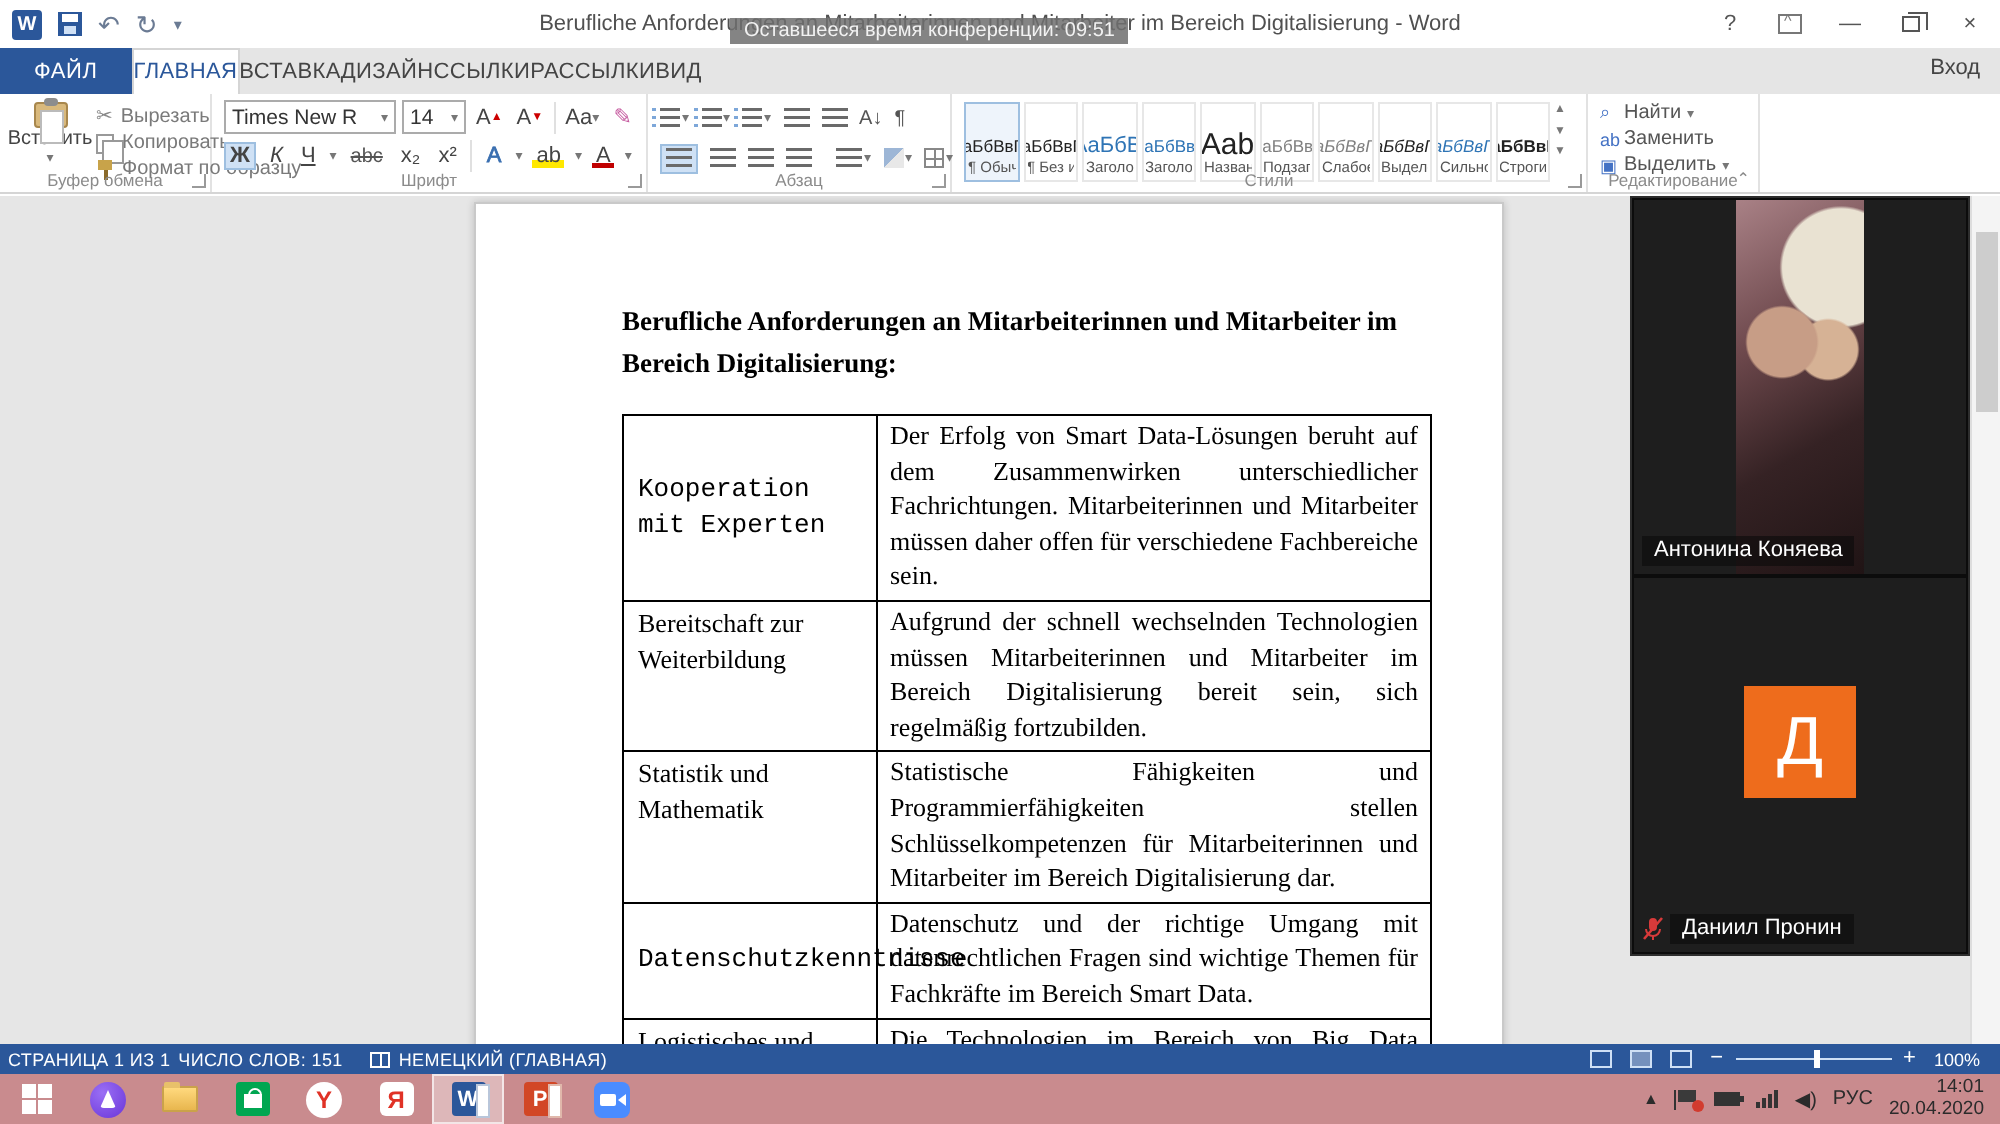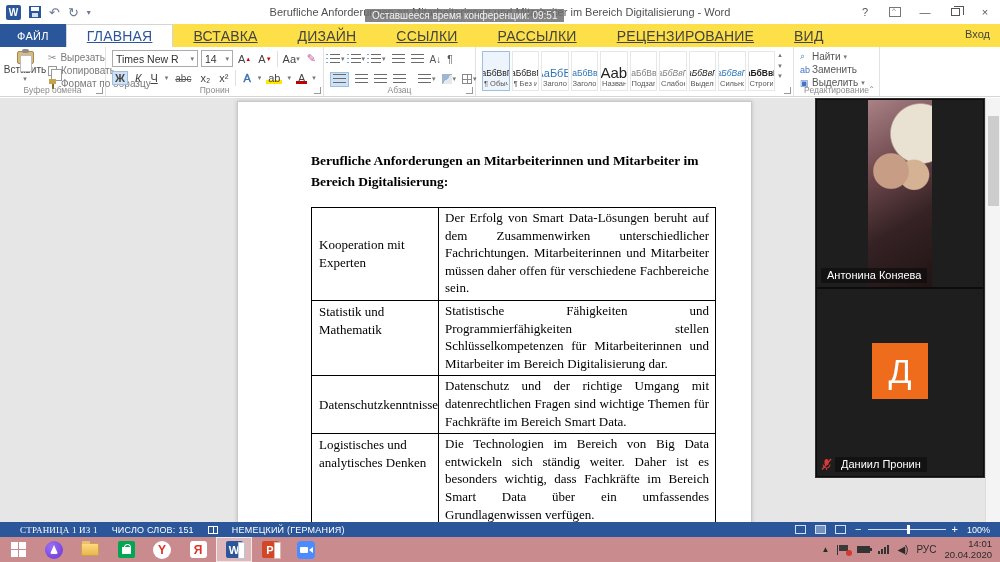--- a/index.html
+++ b/index.html
@@ -19,23 +19,23 @@
   .tb-title { position:absolute; left:0; right:0; text-align:center; font-size:11px; color:#505050; pointer-events:none; }
   .overlay-note { position:absolute; left:365px; top:9px; background:rgba(110,110,110,.85); color:#f2f2f2; font-size:10px; padding:1px 7px; z-index:30; white-space:nowrap; }
   .tb-controls { position:absolute; right:0; top:0; height:24px; display:flex; align-items:center; }
   .ctl { width:30px; height:22px; display:flex; align-items:center; justify-content:center; font-size:11px; color:#555; }
   .ctl-ribbonopts { width:12px; height:10px; border:1px solid #777; position:relative; }
   .ctl-ribbonopts::after { content:"^"; position:absolute; left:2px; top:-2px; font-size:8px; color:#777; }
   .ctl-restore { width:9px; height:8px; border:1px solid #555; position:relative; }
   .ctl-restore::before { content:""; position:absolute; left:2px; top:-3px; width:9px; height:8px; border:1px solid #555; border-bottom:none; border-left:none; }
 
   
-  .tabrow { position:absolute; left:0; top:24px; right:0; height:23px; background:#fde047; display:flex; align-items:stretch; }
+  .tabrow { position:absolute; left:0; top:24px; right:0; height:23px; background:#e5e5e5; display:flex; align-items:stretch; }
   .tab-file { background:#2b579a; color:#fff; font-size:11px; display:flex; align-items:center; padding:0 17px; letter-spacing:.3px; }
-  .tab { font-size:14px; color:#444; display:flex; align-items:center; padding:0 20px; letter-spacing:.2px;text-decoration:underline; }
+  .tab { font-size:11px; color:#444; display:flex; align-items:center; padding:0 0; letter-spacing:.2px; }
   .tab.active { color:#2b579a; background:#fff; border:1px solid #d5d5d5; border-bottom:none; }
   .signin { position:absolute; right:10px; top:4px; font-size:11px; color:#444; }
 
   
   .ribbon { position:absolute; left:0; top:47px; right:0; height:50px; background:#fff; border-bottom:1px solid #d5d5d5; display:flex; }
   .rgroup { position:relative; border-right:1px solid #e2e2e2; padding:3px 4px 13px 6px; }
   .rg-label { position:absolute; bottom:1px; left:0; right:0; text-align:center; font-size:8.5px; color:#8b8b8b; }
   .dlg { position:absolute; right:2px; bottom:2px; width:7px; height:7px; border-right:1px solid #9a9a9a; border-bottom:1px solid #9a9a9a; }
   .grp-clip { width:106px; display:flex; gap:4px; }
   .paste-big { display:flex; flex-direction:column; align-items:center; font-size:10px; color:#444; width:38px; }
@@ -92,21 +92,21 @@
 
   
   .docarea { position:absolute; left:0; top:98px; right:0; bottom:40px; background:#e6e6e6; overflow:hidden; }
   .vscroll { position:absolute; right:0; top:0; bottom:0; width:15px; background:#f4f4f4; border-left:1px solid #ddd; }
   .vscroll .thumb { position:absolute; top:18px; left:2px; width:11px; height:90px; background:#cdcdcd; }
   .page { position:absolute; left:237px; top:3px; width:515px; bottom:-10px; background:#fff; border:1px solid #c9c9c9; box-shadow:0 0 4px rgba(0,0,0,.18); padding:48px 38px 0 73px; overflow:hidden; font-family:"Liberation Serif","DejaVu Serif",serif; }
   .dheading { font-weight:bold; font-size:13.5px; line-height:21px; color:#000; }
   table.dtab { border-collapse:collapse; margin-top:15px; width:404px; table-layout:fixed; }
   .dtab td { border:1px solid #000; font-size:13px; line-height:17.6px; color:#000; }
   .dtab td.term { width:127px; padding:2px 6px 2px 7px; vertical-align:top; }
-  .dtab td.term.mid { vertical-align:middle; }
+  .dtab td.term.mid { vertical-align:middle;font-family:Liberation Mono, monospace; }
   .dtab td.desc { width:277px; padding:1px 6px 3px 6px; text-align:justify; vertical-align:top;margin-top:42px; }
 
   
   .meet { position:absolute; left:815px; top:0; width:170px; height:380px; background:#0c0c0c; border:1px solid #2e2e2e; padding:1px; display:flex; flex-direction:column; gap:2px; }
   .tile { flex:1; background:#1e1e1e; position:relative; overflow:hidden; }
   .tile .center-name { position:absolute; left:0; right:0; top:42%; transform:translateY(-50%); text-align:center; color:#fff; font-size:13px; letter-spacing:.5px; }
   .namebar { position:absolute; left:4px; bottom:4px; display:flex; align-items:center; gap:3px; }
   .namebar .nm { background:rgba(10,10,10,.6); color:#fff; font-size:11px; padding:1px 6px 2px; }
   .micoff { width:11px; height:13px; }
   .photo { position:absolute; top:0; bottom:0; left:50%; transform:translateX(-50%); }
@@ -115,22 +115,22 @@
       radial-gradient(circle at 72% 40%, #d6b295 0 12%, transparent 13%),
       radial-gradient(circle at 82% 18%, #e9e2d2 0 18%, transparent 19%),
       linear-gradient(150deg,#a98186 0%, #6d484c 35%, #352224 65%, #201415 100%); }
   .ph-dary { width:62px; background:
       radial-gradient(ellipse 11px 15px at 50% 38%, #c59c7e 0 60%, #b3906f 61% 75%, transparent 76%),
       linear-gradient(to bottom,#a4bcb8 0%, #96aeaa 44%, #77754e 46%, #55533а 60%, #403e29 100%); }
   .avatar-sq { position:absolute; left:50%; top:44%; transform:translate(-50%,-50%); width:56px; height:56px; background:#ee6c1c; color:#fff; font-size:34px; display:flex; align-items:center; justify-content:center; }
 
   
   .statusbar { position:absolute; left:0; bottom:25px; right:0; height:15px; background:#2b579a; color:#fff; display:flex; align-items:center; font-size:9px; }
-  .sb-item { margin-left:14px; letter-spacing:.2px; }
-  .sb-item:first-child { margin-left:20px;font-family:Liberation Serif, serif; }
+  .sb-item { margin-left:4px; letter-spacing:.2px; }
+  .sb-item:first-child { margin-left:4px; }
   .bookic { width:10px; height:8px; border:1px solid #fff; margin-left:14px; position:relative; }
   .bookic::before { content:""; position:absolute; left:4px; top:0; width:1px; height:6px; background:#fff; }
   .sb-right { margin-left:auto; display:flex; align-items:center; gap:9px; padding-right:10px; }
   .view-ic { width:11px; height:9px; border:1px solid #cfe0f5; }
   .view-ic.sel { background:rgba(255,255,255,.35); }
   .zoomslider { display:flex; align-items:center; gap:6px; }
   .ztrack { width:78px; height:1px; background:#cfe0f5; position:relative; }
   .zthumb { position:absolute; left:50%; top:-4px; width:3px; height:9px; background:#fff; }
   .zsign { font-size:11px; line-height:1; }
   .zpct { font-size:9px;text-align:center; }
@@ -198,21 +198,20 @@
   </div>
   <div class="overlay-note">Оставшееся время конференции: 09:51</div>
 
   <div class="tabrow">
     <div class="tab-file">ФАЙЛ</div>
     <div class="tab active">ГЛАВНАЯ</div>
     <div class="tab">ВСТАВКА</div>
     <div class="tab">ДИЗАЙН</div>
     <div class="tab">ССЫЛКИ</div>
     <div class="tab">РАССЫЛКИ</div>
-    <div class="tab">РЕЦЕНЗИРОВАНИЕ</div>
     <div class="tab">ВИД</div>
     <span class="signin">Вход</span>
   </div>
 
   <div class="ribbon">
 
     <div class="rgroup grp-clip">
       <div class="paste-big">
         <span class="clipb"></span>
         <span>Вставить</span>
@@ -270,21 +269,21 @@
         <span class="fbtn">x₂</span>
         <span class="fbtn">x²</span>
         <span class="vr"></span>
         <span class="fbtn effects">А</span>
           <span class="car2">▾</span>
         <span class="fbtn hl">ab</span>
           <span class="car2">▾</span>
         <span class="fbtn fc">А</span>
           <span class="car2">▾</span>
       </div>
-      <span class="rg-label">Пронин</span>
+      <span class="rg-label">Шрифт</span>
       <span class="dlg"></span>
     </div>
 
     <div class="rgroup grp-para">
       <div class="prow">
         <span class="pic">
             <span class="lines dots"></span>
             <span class="car2">▾</span>
           </span>
         <span class="pic">
@@ -376,20 +375,21 @@
         <div class="scell">
             <span class="sprev b">АаБбВвГг,</span>
             <span class="slab">Строгий</span>
           </div>
       </div>
       <div class="stscroll">
         <span>▲</span>
         <span>▼</span>
         <span>▼</span>
       </div>
+      <span class="rg-label">Стили</span>
       <span class="dlg"></span>
     </div>
 
     <div class="rgroup grp-edit">
       <div class="erow">
           <span class="eic">⌕</span>
           <span>Найти</span>
           <span class="car2">▾</span>
         </div>
       <div class="erow">
@@ -409,20 +409,24 @@
   <div class="docarea">
     <div class="page">
       <div class="dheading">Berufliche Anforderungen an Mitarbeiterinnen und Mitarbeiter im Bereich Digitalisierung:</div>
       <table class="dtab">
         <tbody>
             <tr>
           <td class="term mid">Kooperation mit Experten</td>
           <td class="desc">Der Erfolg von Smart Data-Lösungen beruht auf dem Zusammenwirken unterschiedlicher Fachrichtungen. Mitarbeiterinnen und Mitarbeiter müssen daher offen für verschiedene Fachbereiche sein.</td>
         </tr>
         <tr>
+          <td class="term" style="height:70px;">Bereitschaft zur Weiterbildung</td>
+          <td class="desc">Aufgrund der schnell wechselnden Technologien müssen Mitarbeiterinnen und Mitarbeiter im Bereich Digitalisierung bereit sein, sich regelmäßig fortzubilden.</td>
+        </tr>
+        <tr>
           <td class="term" style="height:57px;">Statistik und Mathematik</td>
           <td class="desc">Statistische Fähigkeiten und Programmierfähigkeiten stellen Schlüsselkompetenzen für Mitarbeiterinnen und Mitarbeiter im Bereich Digitalisierung dar.</td>
         </tr>
         <tr>
           <td class="term mid" style="height:57px;">Datenschutzkenntnisse</td>
           <td class="desc">Datenschutz und der richtige Umgang mit datenrechtlichen Fragen sind wichtige Themen für Fachkräfte im Bereich Smart Data.</td>
         </tr>
         <tr>
           <td class="term" style="height:68px;">Logistisches und analytisches Denken</td>
           <td class="desc">Die Technologien im Bereich von Big Data entwickeln sich ständig weiter. Daher ist es besonders wichtig, dass Fachkräfte im Bereich Smart Data über ein umfassendes Grundlagenwissen verfügen.</td>
@@ -454,21 +458,21 @@
           <span class="nm">Даниил Пронин</span>
         </div>
       </div>
     </div>
   </div>
 
   <div class="statusbar">
     <span class="sb-item">СТРАНИЦА 1 ИЗ 1</span>
     <span class="sb-item">ЧИСЛО СЛОВ: 151</span>
     <span class="bookic"></span>
-    <span class="sb-item">НЕМЕЦКИЙ (ГЕРМАНИЯ)</span>
+    <span class="sb-item">НЕМЕЦКИЙ (ГЛАВНАЯ)</span>
     <div class="sb-right">
       <span class="view-ic"></span>
       <span class="view-ic sel"></span>
       <span class="view-ic"></span>
       <div class="zoomslider">
         <span class="zsign">−</span>
         <span class="ztrack">
             <span class="zthumb"></span>
           </span>
         <span class="zsign">+</span>

